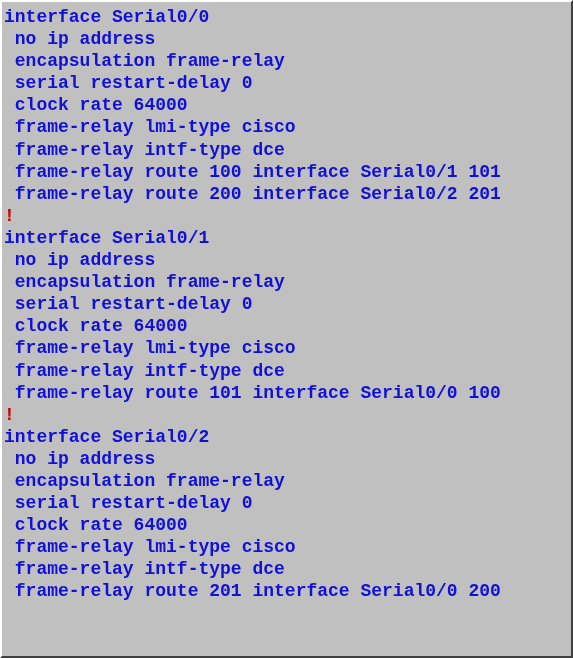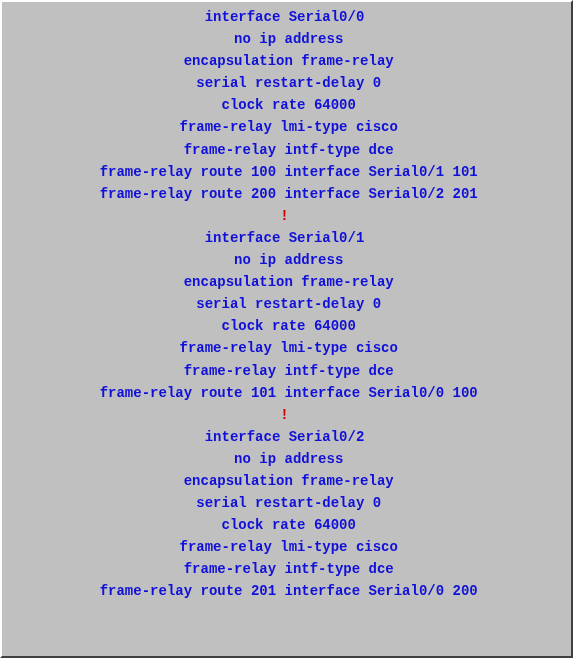--- a/index.html
+++ b/index.html
@@ -16,25 +16,24 @@
     border-top: 2px solid #fff;
     border-left: 2px solid #fff;
     border-right: 2px solid #404040;
     border-bottom: 2px solid #404040;
     padding: 4px 6px 4px 2px;
     overflow: hidden;
   }
   .config-block {
     font-family: "Courier New", monospace;
     font-weight: bold;
-    font-size: 14px;
+    font-size: 18px;
     line-height: 22.1px;
     white-space: pre;
     color: #1010d8;
-    text-align: center;
   }
   .bang {
     color: #d00000;
   }
   .cmd-line {
     display: block;
   }
 </style>
 </head>
 <body>

